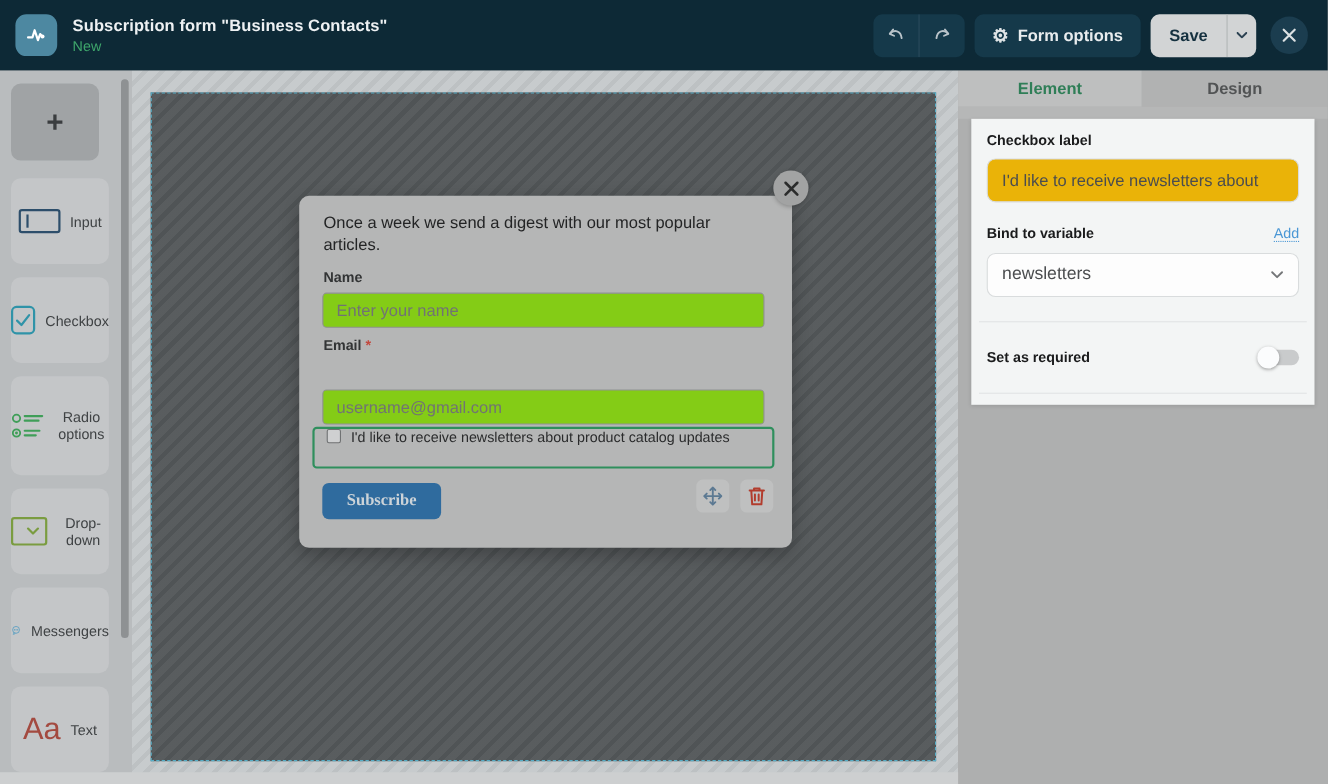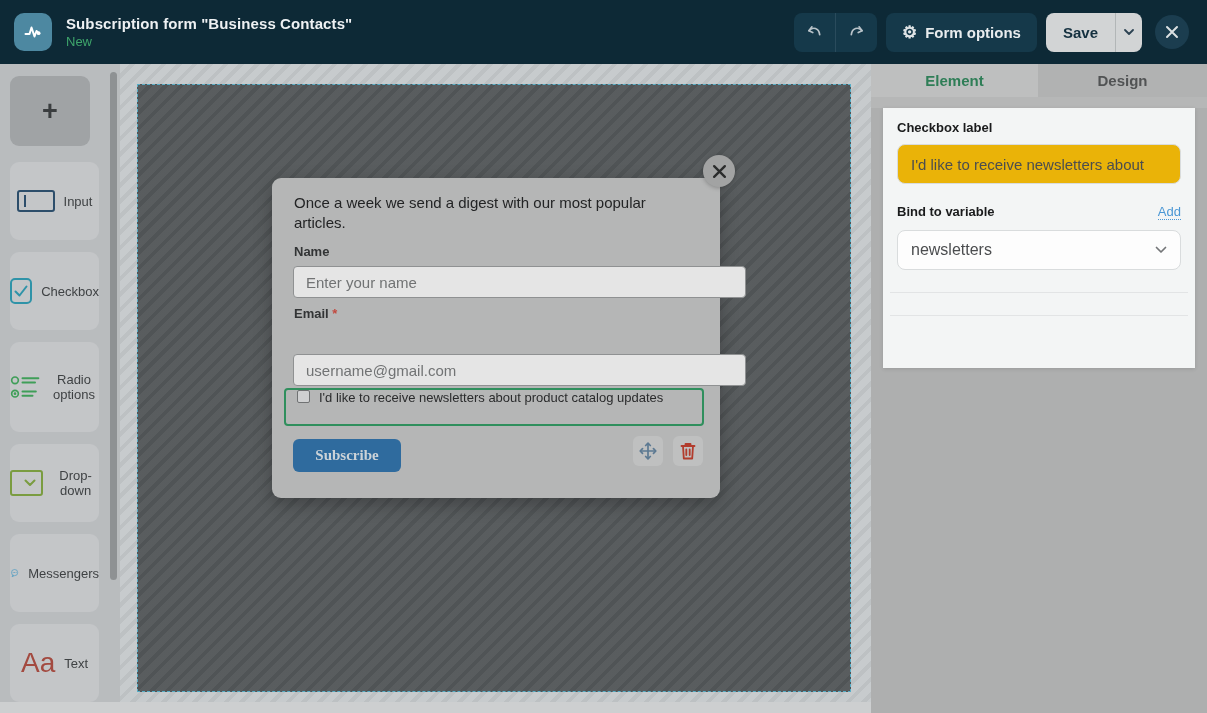--- a/index.html
+++ b/index.html
@@ -59,21 +59,21 @@
 
   
   .modal { position:absolute; left:152px; top:114px; width:448px; height:320px; background:#b5b6b6;
     border-radius:9px; box-shadow:0 6px 18px rgba(0,0,0,.28); z-index:10; }
   .modal-close { position:absolute; left:583px; top:91px; width:32px; height:32px; border-radius:50%;
     background:#a2a3a3; box-shadow:0 1px 4px rgba(0,0,0,.25); display:flex; align-items:center;
     justify-content:center; z-index:11; cursor:pointer; }
   .intro { position:absolute; left:22px; top:15px; width:398px; font-size:15px; line-height:20px; color:#232425; }
   .f-label { position:absolute; left:22px; font-size:13px; font-weight:700; color:#323435; }
   .f-label .req { color:#c2493f; }
-  .f-input { position:absolute; left:21px; width:453px; height:32px; background:#e5e5e5;
+  .f-input { position:absolute; left:21px; width:402px; height:32px; background:#84cc16;
     border:1px solid #8f9192; border-radius:4px; padding:0 12px; font-size:15px; color:#4a4c4d;
     font-family:"Liberation Sans", sans-serif; outline:none; }
   .f-input::placeholder { color:#717374; opacity:1; }
   .cbx-row { position:absolute; left:12px; top:210px; width:420px; height:38px;
     border:2px solid #2f8f5d; border-radius:4px; display:flex; align-items:flex-start;
     padding-left:11px; gap:9px; cursor:pointer; }
   .cbx-box { width:13px; height:13px; background:#cfd0d1; border:1px solid #707273;
     border-radius:2px; flex:0 0 auto; cursor:pointer; }
   .cbx-lbl { font-size:13px; color:#2a2b2c; }
   .subscribe { position:absolute; left:21px; top:261px; width:108px; height:33px; background:#2f6b9e;
@@ -287,16 +287,23 @@
     </div>
     <div class="c-select">
       <span>newsletters</span>
       <svg width="12" height="8" viewBox="0 0 12 8" fill="none">
         <path d="M1.5 1.5 L6 6 L10.5 1.5" stroke="#747678" stroke-width="1.7" stroke-linecap="round" stroke-linejoin="round"></path>
       </svg>
     </div>
 
     <div class="divider"></div>
 
+    <div class="c-row row3">
+      <div class="c-label">Set as required</div>
+      <div class="toggle">
+        <span class="track"></span>
+        <span class="knob"></span>
+      </div>
+    </div>
 
     <div class="divider"></div>
   </div>
 </div>
 
 </body></html>

